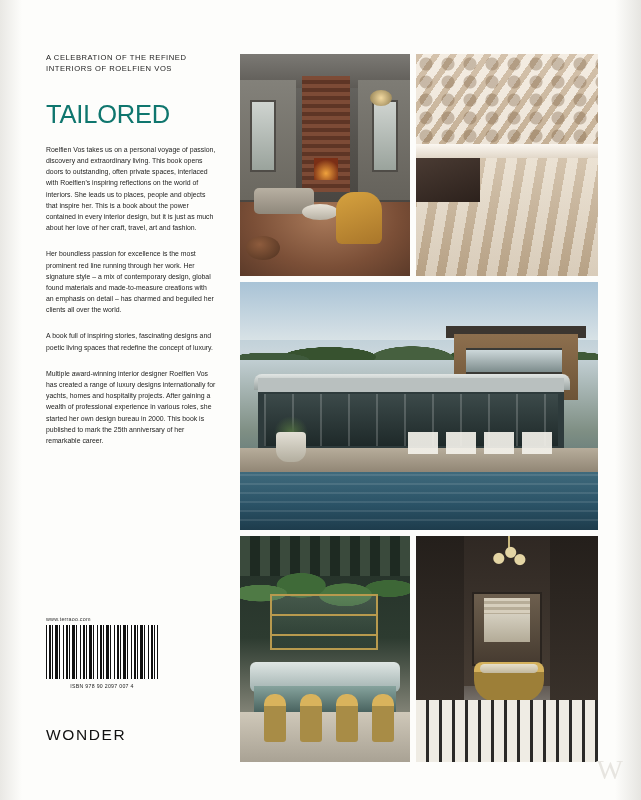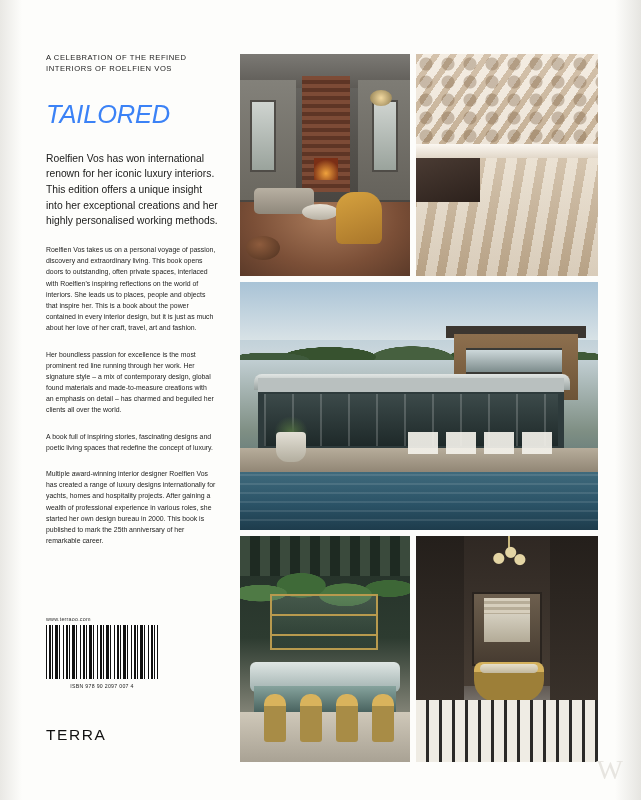--- a/index.html
+++ b/index.html
@@ -50,22 +50,21 @@
     color: #1b1b1b;
     margin: 6px 0 0 0;
     font-weight: 400;
   }
   .title {
     margin: 26px 0 0 0;
     font-size: 25.5px;
     line-height: 1.13;
     letter-spacing: -0.2px;
     font-weight: 400;
-    color: #3b82f6;
-    font-style: italic;
+    color: #0f766e;
   }
   .lead {
     margin: 22px 0 0 0;
     font-size: 10.3px;
     line-height: 1.52;
     color: #20201f;
     font-weight: 400;
     width: 172px;
   }
   .body-para {
@@ -301,34 +300,33 @@
 
   <div class="content">
 
     <div class="left-col">
       <p class="eyebrow">A CELEBRATION OF THE REFINED INTERIORS OF ROELFIEN VOS</p>
 
       <h1 class="title">
         <span>TAILORED</span><br>
       </h1>
 
-      <p class="lead">Roelfien Vos has won international renown for her iconic luxury interiors. This edition offers a unique insight into her exceptional creations and her highly personalised working methods.</p>
 
       <p class="body-para">Roelfien Vos takes us on a personal voyage of passion, discovery and extraordinary living. This book opens doors to outstanding, often private spaces, interlaced with Roelfien's inspiring reflections on the world of interiors. She leads us to places, people and objects that inspire her. This is a book about the power contained in every interior design, but it is just as much about her love of her craft, travel, art and fashion.</p>
       <p class="body-para">Her boundless passion for excellence is the most prominent red line running through her work. Her signature style – a mix of contemporary design, global found materials and made-to-measure creations with an emphasis on detail – has charmed and beguiled her clients all over the world.</p>
       <p class="body-para">A book full of inspiring stories, fascinating designs and poetic living spaces that redefine the concept of luxury.</p>
       <p class="body-para">Multiple award-winning interior designer Roelfien Vos has created a range of luxury designs internationally for yachts, homes and hospitality projects. After gaining a wealth of professional experience in various roles, she started her own design bureau in 2000. This book is published to mark the 25th anniversary of her remarkable career.</p>
 
       <div class="barcode-wrap">
         <div class="weblink">www.terraoo.com</div>
         <div class="barcode"></div>
         <div class="isbn">ISBN 978 90 2097 007 4</div>
       </div>
 
-      <div class="publisher">TERRA</div>
+      <div class="publisher">WONDER</div>
     </div>
 
     <div class="grid">
 
       <div class="ph" id="img-living">
         <div class="lr-ceiling"></div>
         <div class="lr-wall-l"></div>
         <div class="lr-wall-r"></div>
         <div class="lr-chimney"></div>
         <div class="lr-fire"></div>

